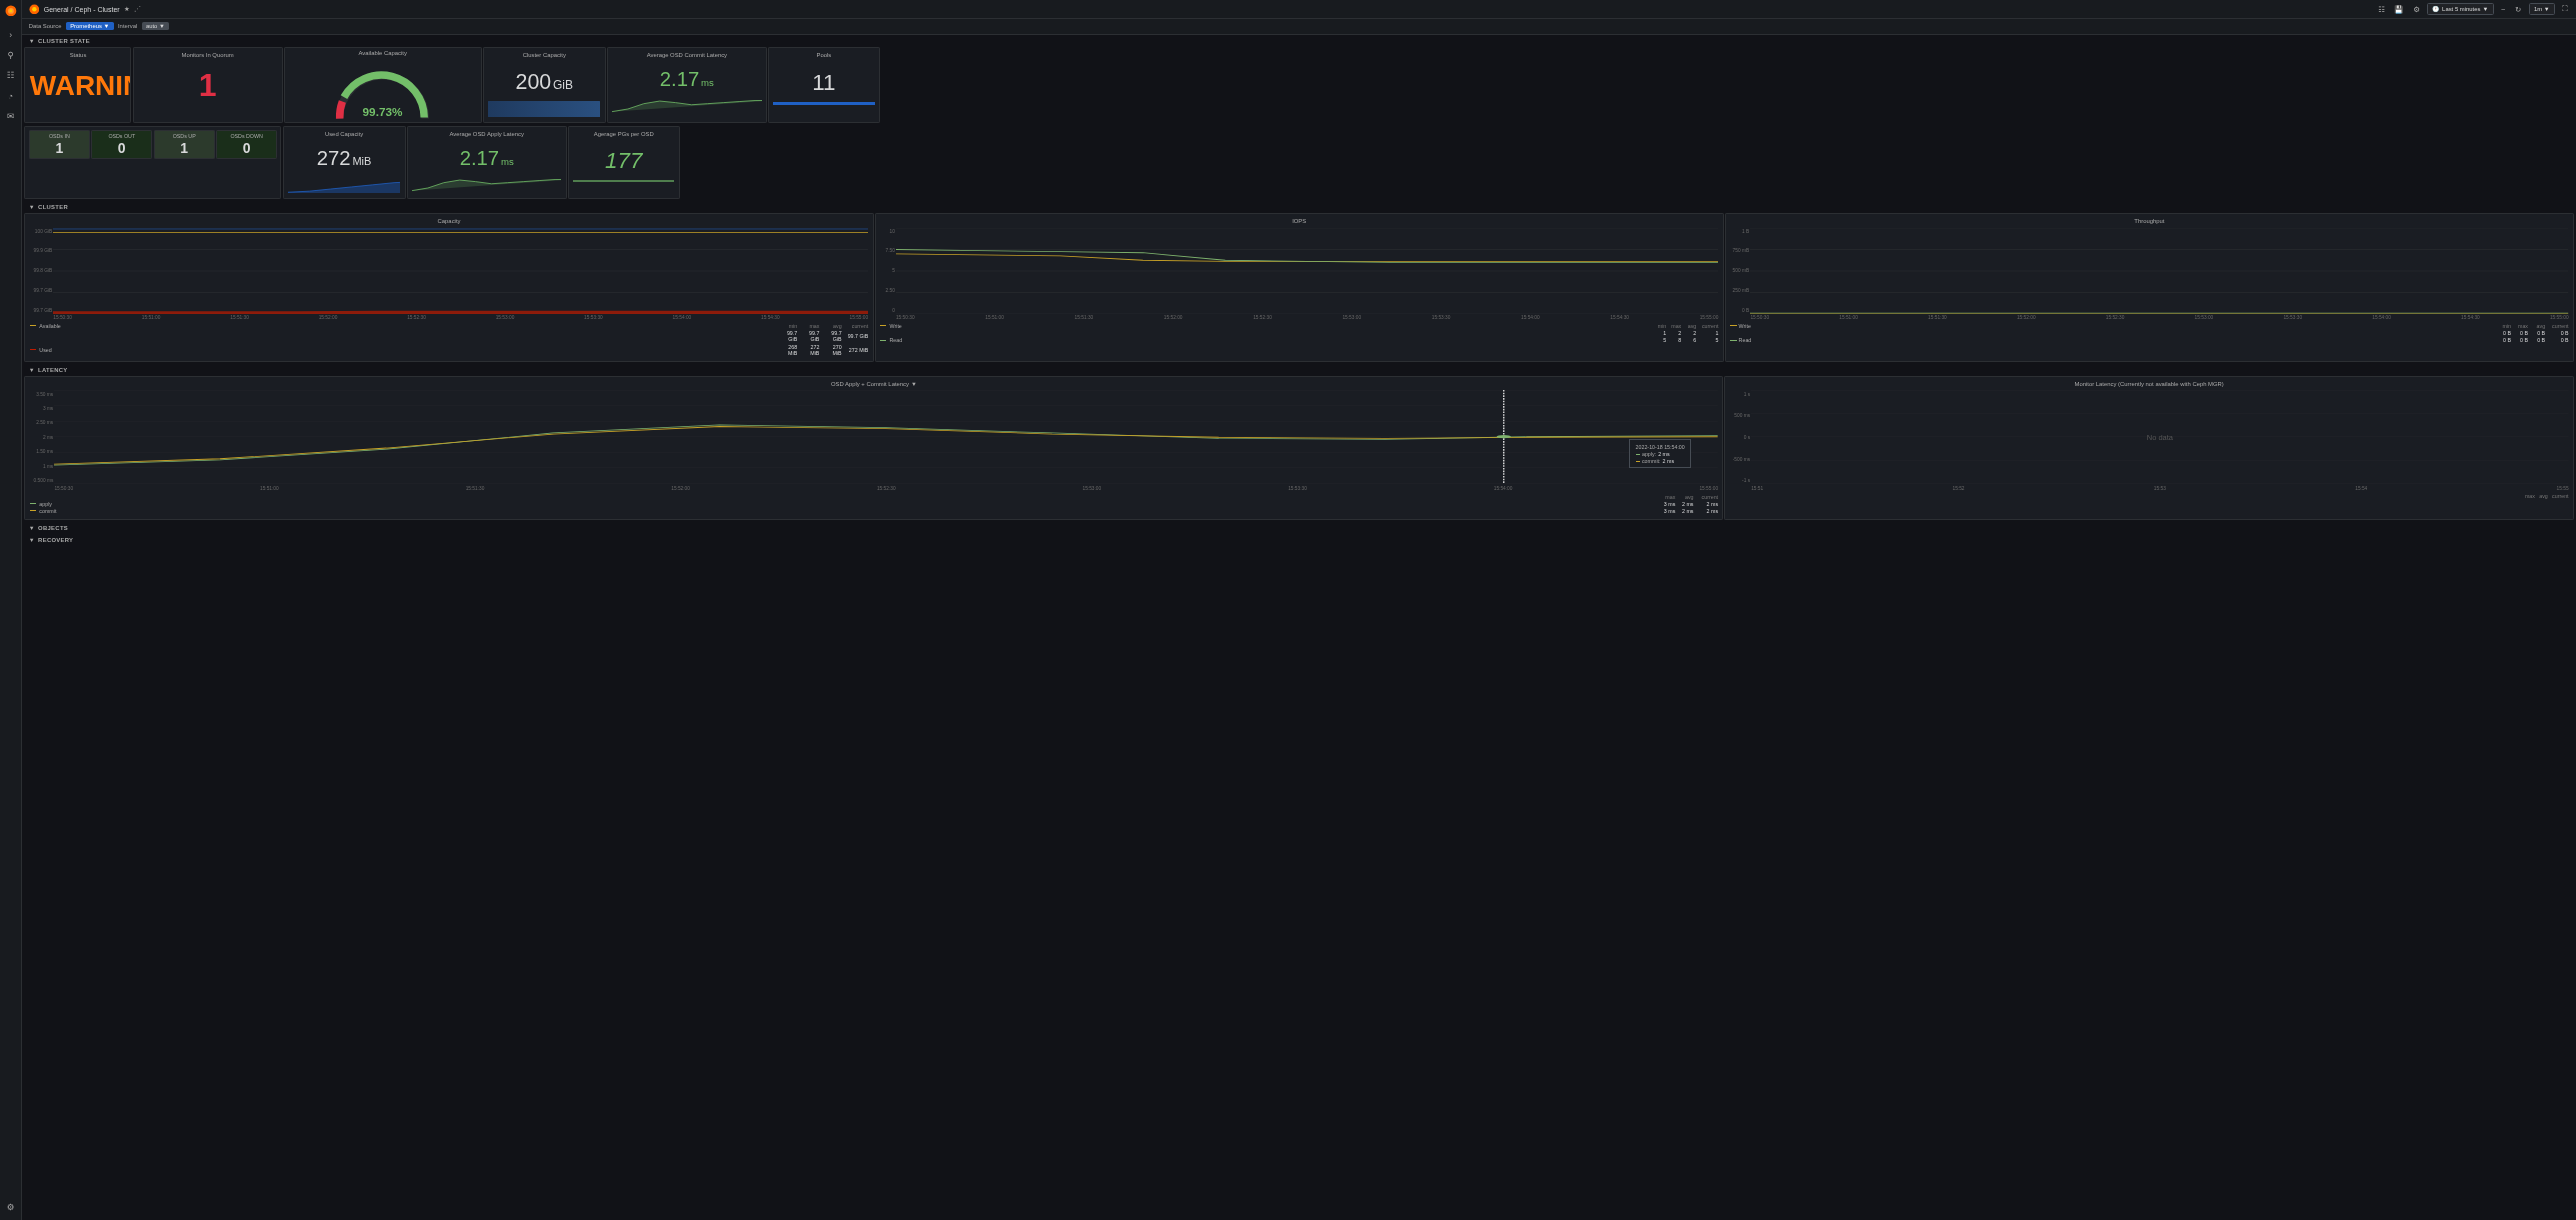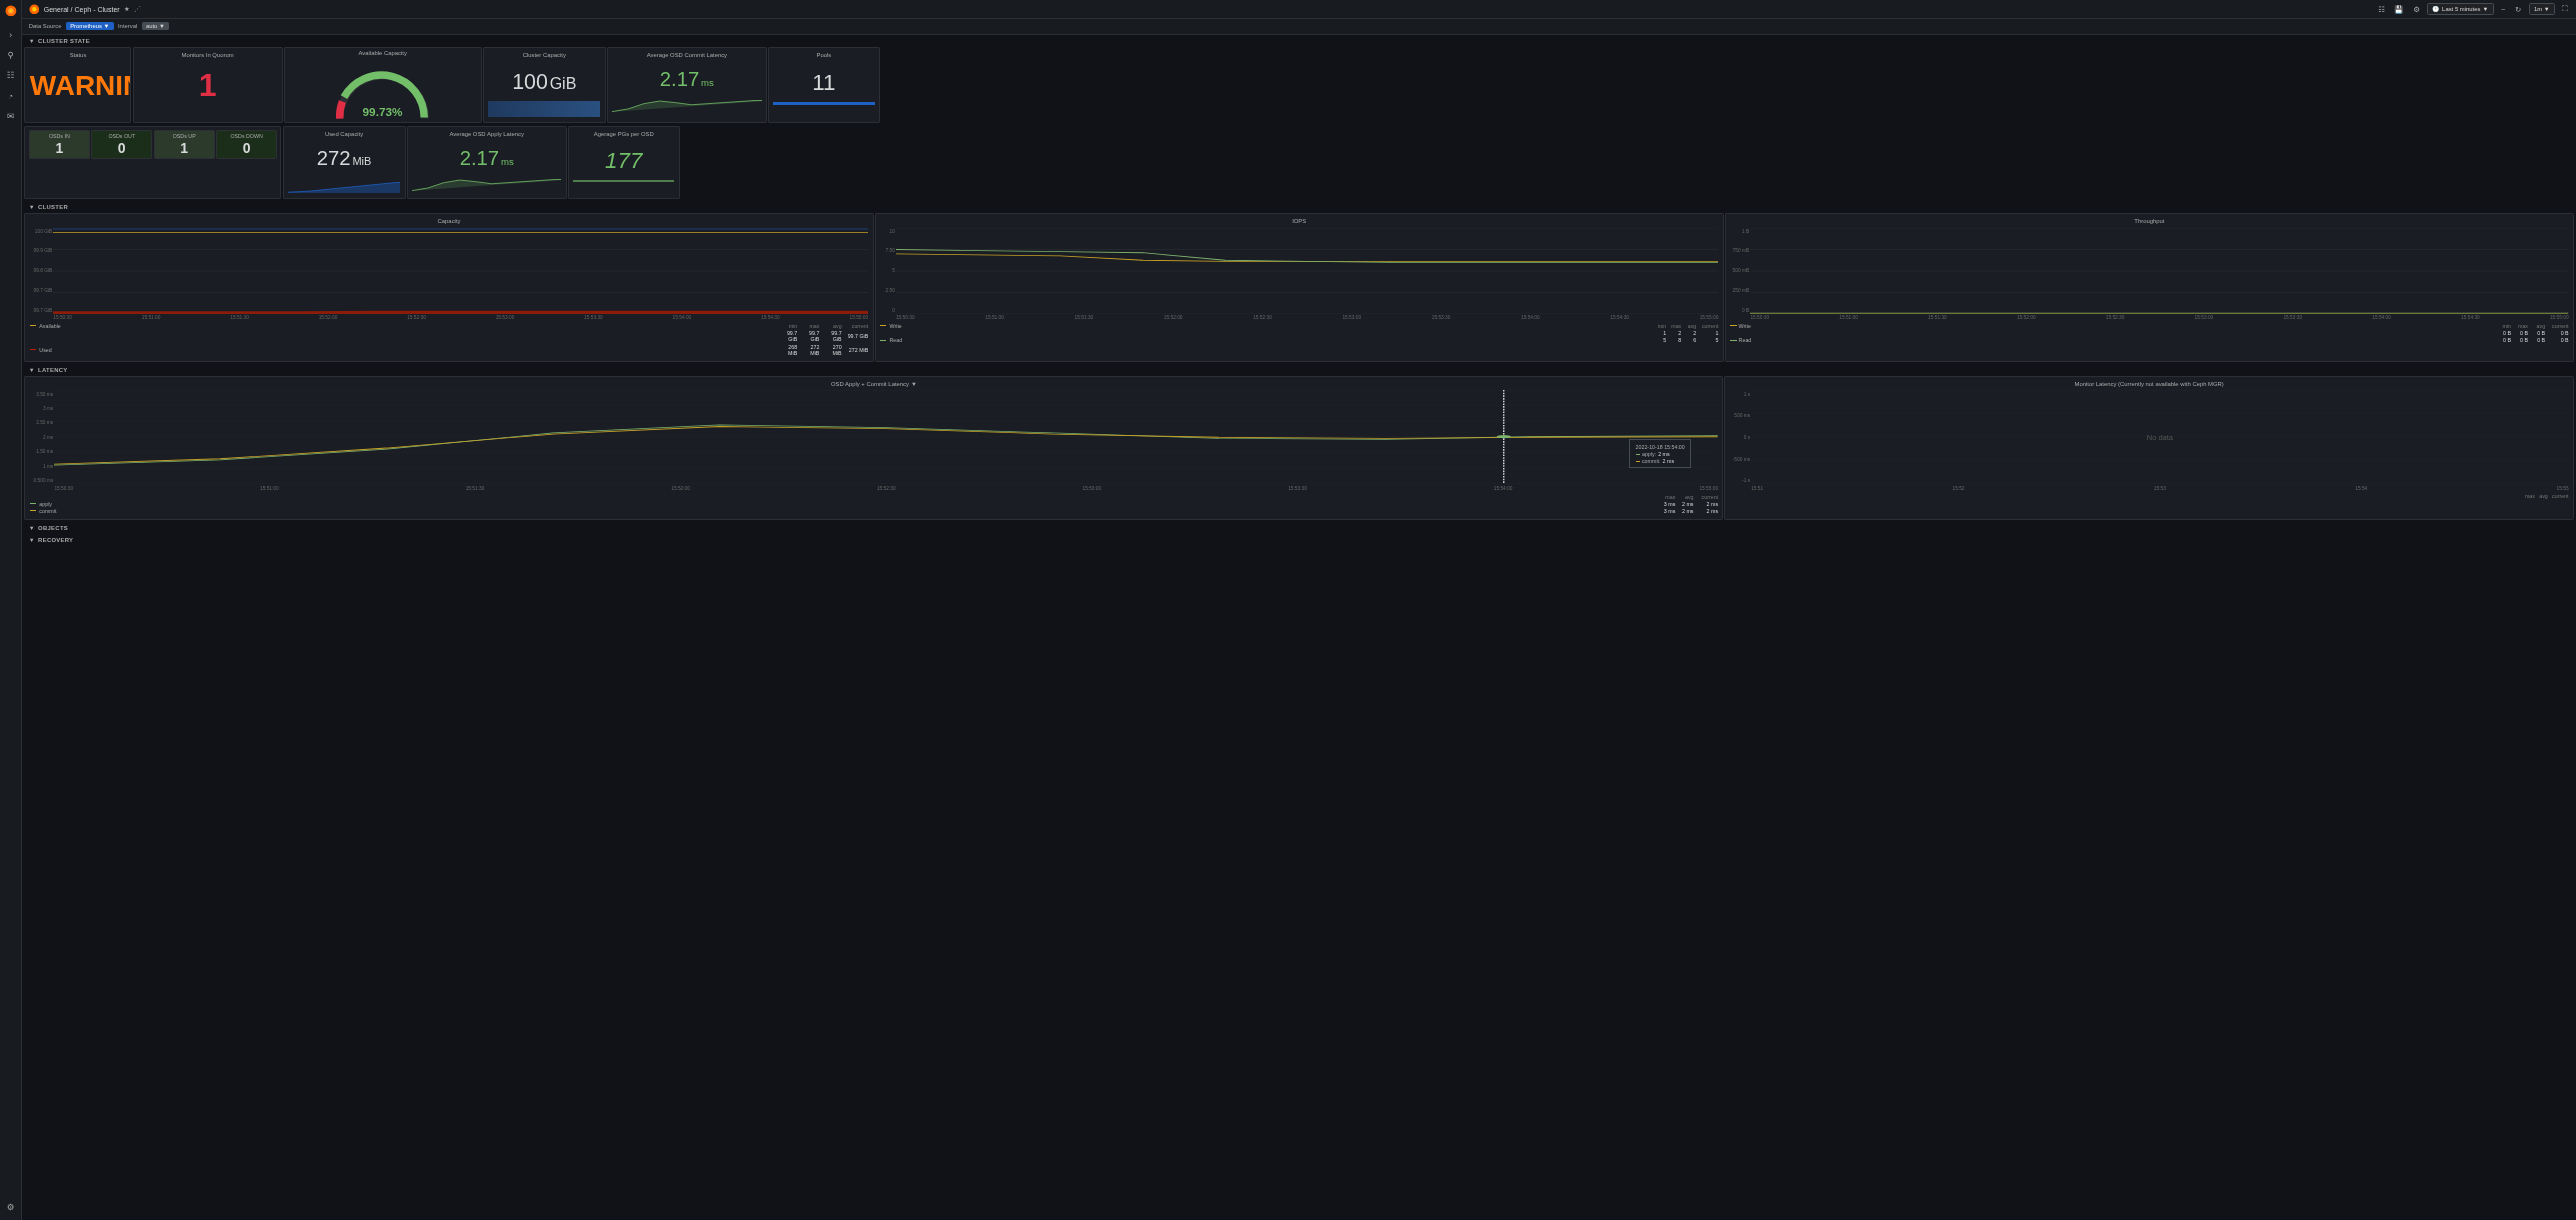--- a/index.html
+++ b/index.html
@@ -308,22 +308,22 @@
 
           <path d="M 28 60 A 80 80 0 0 1 178 98" fill="none" stroke="#73bf69" stroke-width="14"></path>
           <text x="100" y="95" text-anchor="middle" fill="#73bf69" font-size="22" font-weight="700">99.73%</text>
         </svg>
       </div>
     </div>
 
     <div class="cs-panel panel-with-spark">
       <div class="panel-title">Cluster Capacity</div>
       <div style="text-align:center;padding:8.6px 0 4.3px;">
-        <span style="color:#d8d9da;font-size:21.4px;font-weight:300;">100</span>
-        <span style="color:#d8d9da;font-size:16px;">GiB</span>
+        <span style="color:#d8d9da;font-size:21.4px;font-weight:300;">200</span>
+        <span style="color:#d8d9da;font-size:12px;">GiB</span>
       </div>
       <div style="height:16px;background:linear-gradient(90deg,#1f3a5f 0%,#2a5080 100%);margin-top:2.1px;border-radius:0.5px;"></div>
     </div>
 
     <div class="cs-panel panel-with-spark">
       <div class="panel-title">Average OSD Commit Latency</div>
       <div style="text-align:center;padding:6.4px 0 2.1px;">
         <span style="color:#73bf69;font-size:20.3px;font-weight:300;">2.17</span>
         <span style="color:#73bf69;font-size:9.6px;">ms</span>
       </div>

